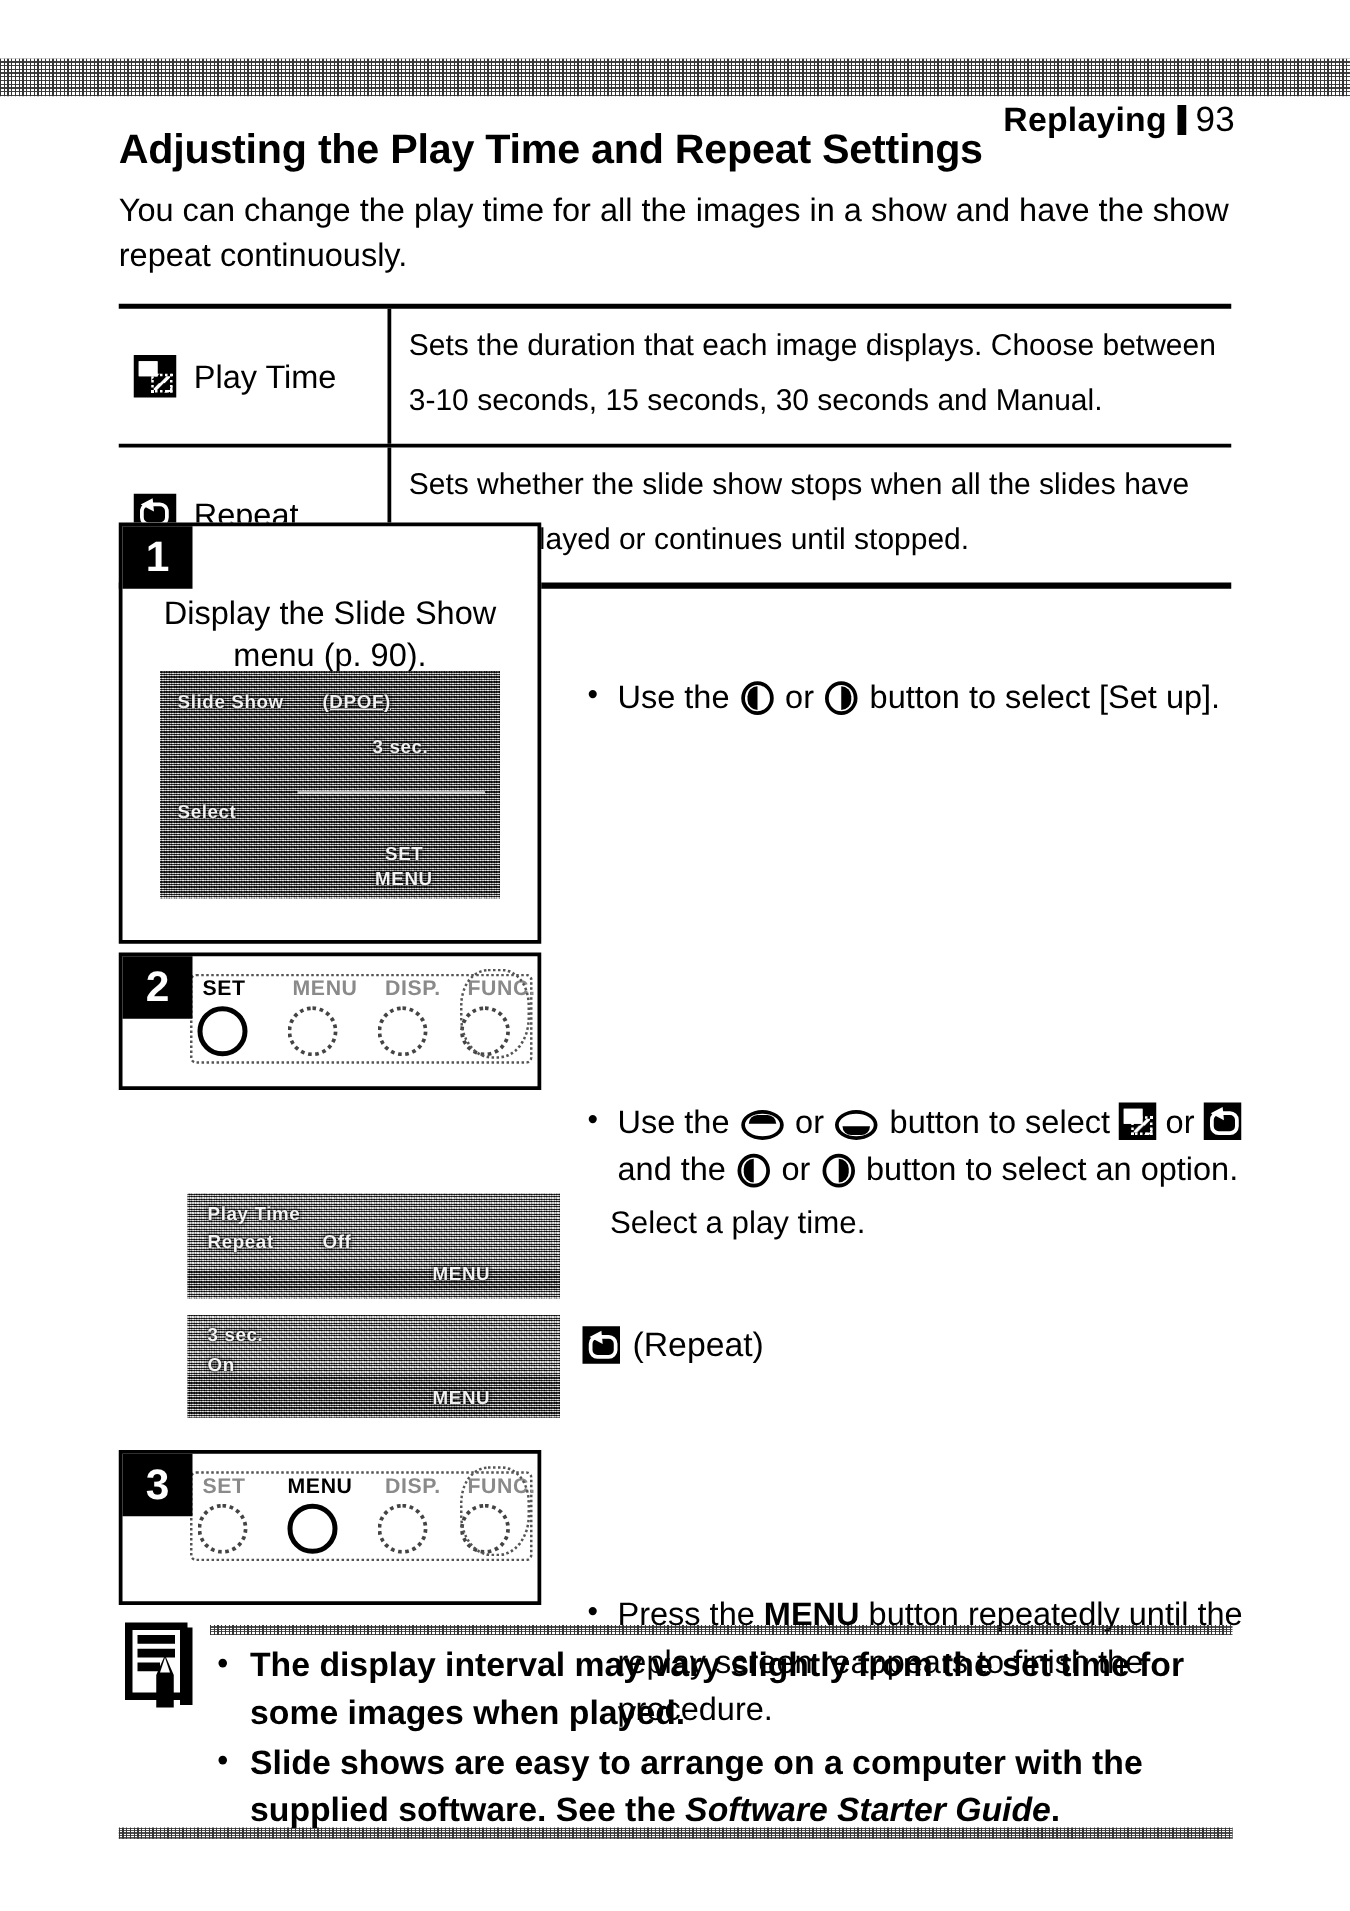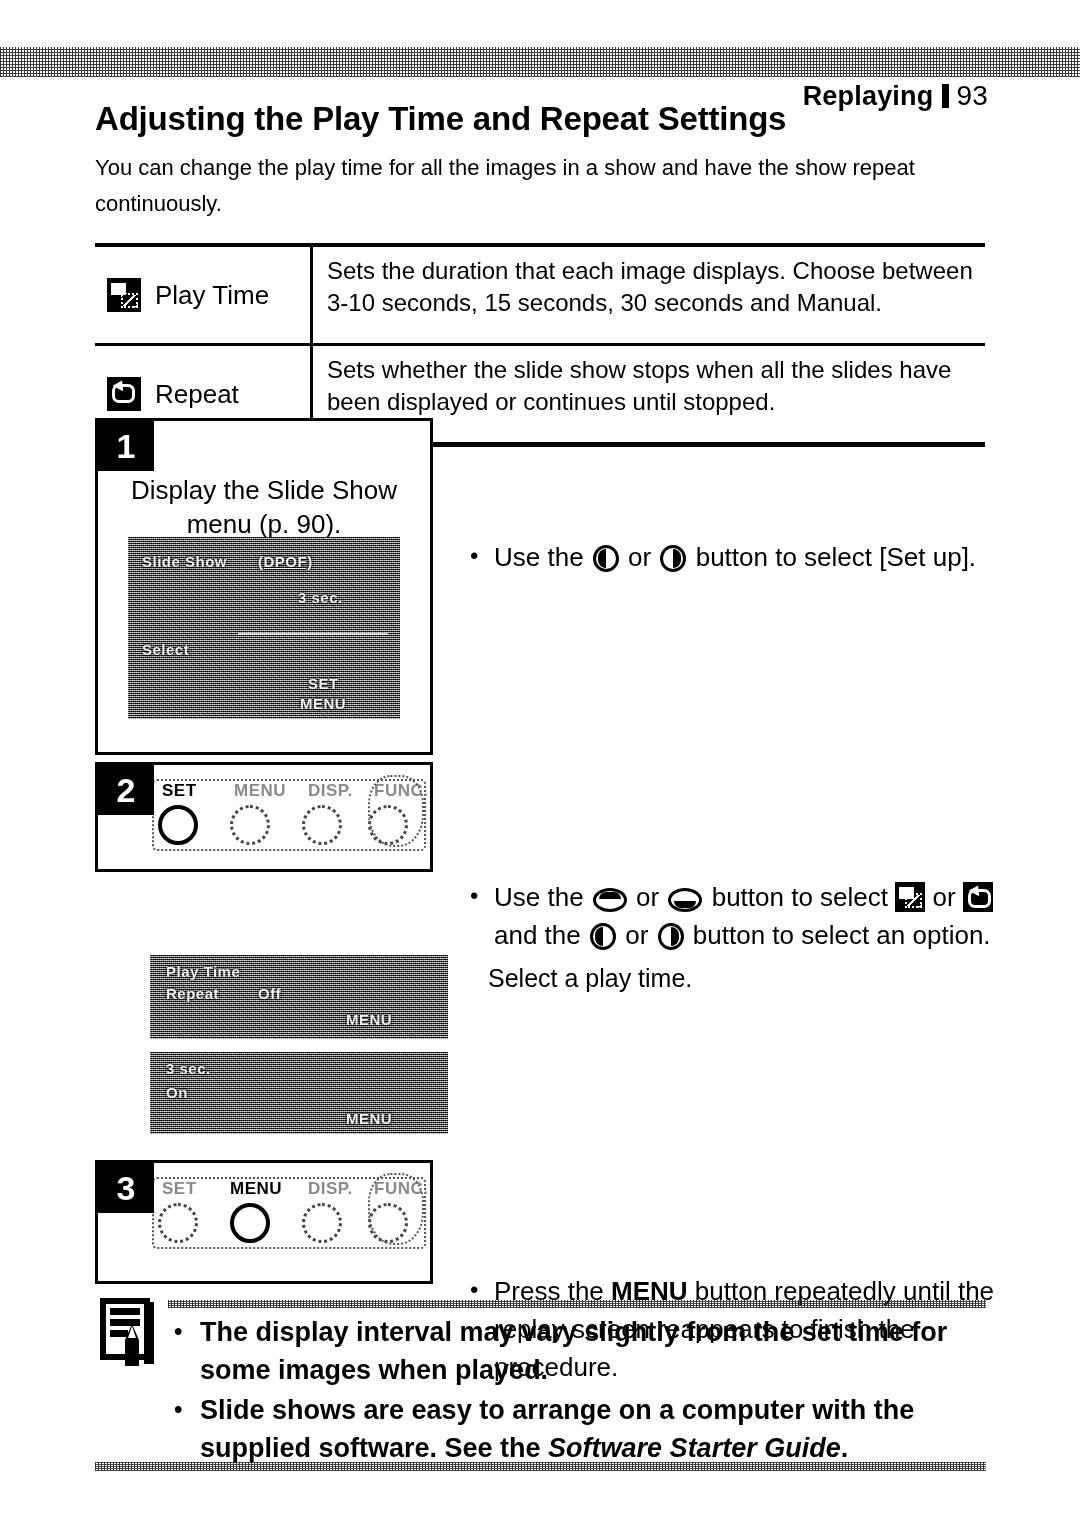--- a/index.html
+++ b/index.html
@@ -56,21 +56,21 @@
     position: absolute;
     left: 95px; top: 100px;
     font-size: 33px;
     font-weight: bold;
     letter-spacing: -.2px;
   }
   .intro {
     position: absolute;
     left: 95px; top: 150px;
     width: 895px;
-    font-size: 22px;
+    font-size: 26px;
     line-height: 36px;
   }
 
   
   .settings-table {
     position: absolute;
     left: 95px; top: 243px;
     width: 890px;
     border-top: 4px solid #000;
     border-bottom: 5px solid #000;
@@ -85,23 +85,23 @@
     flex: 0 0 218px;
     display: flex;
     align-items: center;
     gap: 14px;
     padding: 10px 0 10px 12px;
     box-sizing: border-box;
     border-right: 3px solid #000;
   }
   .scell-desc {
     flex: 1;
-    padding: 8px 6px 24px 14px;
+    padding: 8px 6px 12px 14px;
     font-size: 24px;
-    line-height: 32px;
+    line-height: 44px;
     box-sizing: border-box;
   }
   .label-text { font-size: 26px; }
 
   
   .ico {
     display: inline-block;
     width: 34px; height: 34px;
     background: #000;
     position: relative;
@@ -460,20 +460,24 @@
   <div class="lcd-txt" style="left:16px; top:8px;">3 sec.</div>
   <div class="lcd-txt" style="left:16px; top:32px;">On</div>
   <div class="lcd-txt" style="left:196px; top:58px;">MENU</div>
 </div>
 
 <div class="rc rc-playtime">
   <div class="opt-sub">Select a play time.</div>
 </div>
 
 <div class="rc rc-repeat">
+  <div class="opt-head">
+    <span class="ico sm ico-repeat"></span>
+    <span>(Repeat)</span>
+  </div>
 </div>
 
 <div class="step-box step3">
   <div class="step-badge">3</div>
   <div class="cam">
     <div class="cam-body"></div>
     <div class="cam-lbl" style="left:10px;">SET</div>
     <div class="cam-lbl active" style="left:78px;">MENU</div>
     <div class="cam-lbl" style="left:156px;">DISP.</div>
     <div class="cam-lbl" style="left:222px;">FUNC.</div>

